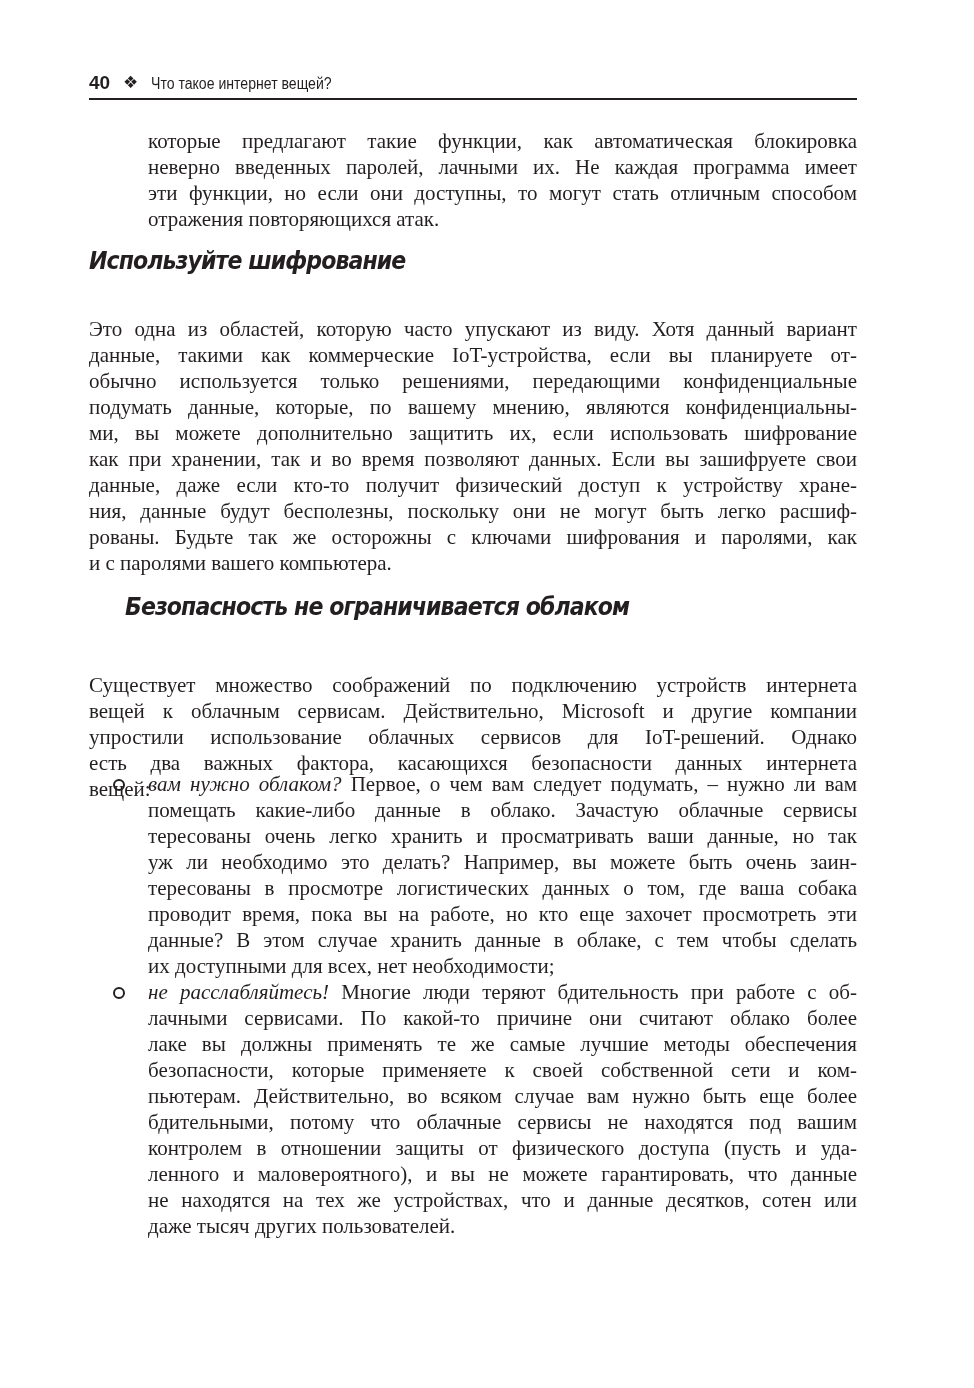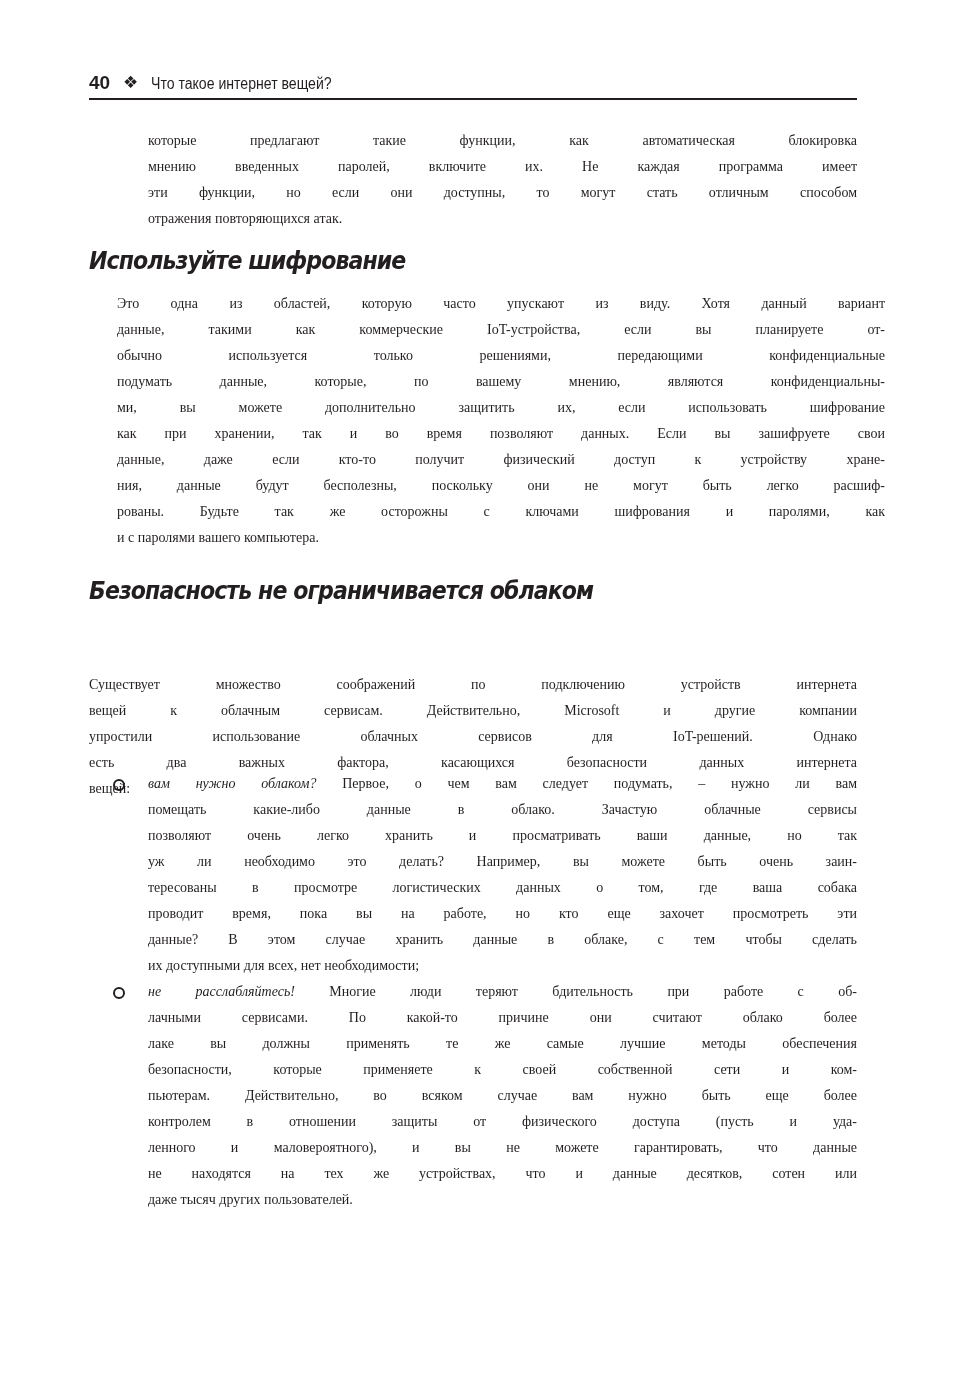--- a/index.html
+++ b/index.html
@@ -9,21 +9,21 @@
     border-bottom: 2px solid #231f20;
     font-family: "Liberation Sans", sans-serif;
     text-align: center;
   }
   .page-num { position: absolute; left: 0; top: 4px; font-size: 19px; font-weight: bold; }
   .ornament { position: absolute; left: 34px; top: 4px; font-size: 17px; }
   .running-title { position: absolute; left: 62px; top: 7px; font-size: 16px; transform: scaleX(0.88); transform-origin: left; }
   .block { position: absolute; left: 89px; width: 768px; }
   .line {
     display: block; height: 26px; line-height: 26px; white-space: nowrap; overflow: visible;
-    font-family: "Liberation Serif", serif; font-size: 14px;
+    font-family: "Liberation Serif", serif; font-size: 21px;
     transform-origin: left;
   }
   .j { text-align: justify; text-align-last: justify; white-space: normal; }
   .indent { padding-left: 59px; }
   .h {
     font-family: "DejaVu Sans", sans-serif; font-style: italic; font-weight: bold;
     font-size: 24px; letter-spacing: -1px; height: 34px; line-height: 34px;
     transform: scaleX(0.92); transform-origin: left;
   }
   .bullet-mark {
@@ -36,68 +36,69 @@
 <body>
 
 <div class="header">
   <span class="page-num">40</span>
   <span class="ornament">❖</span>
   <span class="running-title">Что такое интернет вещей?</span>
 </div>
 
 <div class="block" style="top:128px;">
   <span class="line j indent">которые предлагают такие функции, как автоматическая блокировка</span>
-  <span class="line j indent">мнению введенных паролей, включите их. Не каждая программа имеет</span>
+  <span class="line j indent">неверно введенных паролей, лачными их. Не каждая программа имеет</span>
   <span class="line j indent">эти функции, но если они доступны, то могут стать отличным способом</span>
   <span class="line indent">отражения повторяющихся атак.</span>
 </div>
 
 <div class="block" style="top:244px;">
   <div class="line h">Используйте шифрование</div>
 </div>
-<div class="block" style="top:291px;margin-left:28px;">
+<div class="block" style="top:316px;">
   <span class="line j">Это одна из областей, которую часто упускают из виду. Хотя данный вариант</span>
   <span class="line j">данные, такими как коммерческие IoT-устройства, если вы планируете от-</span>
   <span class="line j">обычно используется только решениями, передающими конфиденциальные</span>
   <span class="line j">подумать данные, которые, по вашему мнению, являются конфиденциальны-</span>
   <span class="line j">ми, вы можете дополнительно защитить их, если использовать шифрование</span>
   <span class="line j">как при хранении, так и во время позволяют данных. Если вы зашифруете свои</span>
   <span class="line j">данные, даже если кто-то получит физический доступ к устройству хране-</span>
   <span class="line j">ния, данные будут бесполезны, поскольку они не могут быть легко расшиф-</span>
   <span class="line j">рованы. Будьте так же осторожны с ключами шифрования и паролями, как</span>
   <span class="line">и с паролями вашего компьютера.</span>
 </div>
 
-<div class="block" style="top:574px;">
+<div class="block" style="top:590px;margin-left:36px;">
   <div class="line h">Безопасность не ограничивается облаком</div>
 </div>
 <div class="block" style="top:672px;">
   <span class="line j">Существует множество соображений по подключению устройств интернета</span>
   <span class="line j">вещей к облачным сервисам. Действительно, Microsoft и другие компании</span>
   <span class="line j">упростили использование облачных сервисов для IoT-решений. Однако</span>
   <span class="line j">есть два важных фактора, касающихся безопасности данных интернета</span>
   <span class="line">вещей:</span>
 </div>
 
 <div class="block" style="top:771px;">
   <span class="bullet-mark" style="top:8px;"></span>
   <span class="line j indent"><em>вам нужно облаком?</em><span> Первое, о чем вам следует подумать, – нужно ли вам</span></span>
   <span class="line j indent">помещать какие-либо данные в облако. Зачастую облачные сервисы</span>
-  <span class="line j indent">позволяют очень легко хранить и просматривать ваши данные, но так</span>
+  <span class="line j indent">тересованы очень легко хранить и просматривать ваши данные, но так</span>
   <span class="line j indent">уж ли необходимо это делать? Например, вы можете быть очень заин-</span>
   <span class="line j indent">тересованы в просмотре логистических данных о том, где ваша собака</span>
   <span class="line j indent">проводит время, пока вы на работе, но кто еще захочет просмотреть эти</span>
   <span class="line j indent">данные? В этом случае хранить данные в облаке, с тем чтобы сделать</span>
   <span class="line indent">их доступными для всех, нет необходимости;</span>
 </div>
 
 <div class="block" style="top:979px;">
   <span class="bullet-mark" style="top:8px;"></span>
   <span class="line j indent"><em>не расслабляйтесь!</em><span> Многие люди теряют бдительность при работе с об-</span></span>
   <span class="line j indent">лачными сервисами. По какой-то причине они считают облако более</span>
   <span class="line j indent">лаке вы должны применять те же самые лучшие методы обеспечения</span>
   <span class="line j indent">безопасности, которые применяете к своей собственной сети и ком-</span>
   <span class="line j indent">пьютерам. Действительно, во всяком случае вам нужно быть еще более</span>
+  <span class="line j indent">бдительными, потому что облачные сервисы не находятся под вашим</span>
   <span class="line j indent">контролем в отношении защиты от физического доступа (пусть и уда-</span>
   <span class="line j indent">ленного и маловероятного), и вы не можете гарантировать, что данные</span>
   <span class="line j indent">не находятся на тех же устройствах, что и данные десятков, сотен или</span>
   <span class="line indent">даже тысяч других пользователей.</span>
 </div>
 
 </body></html>

